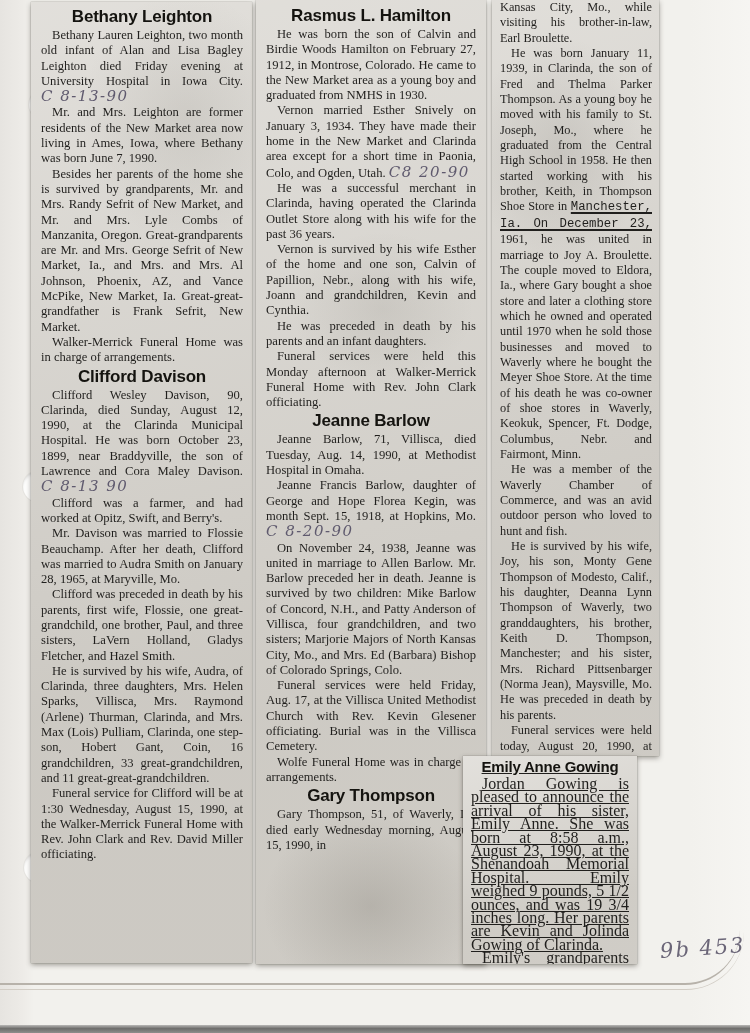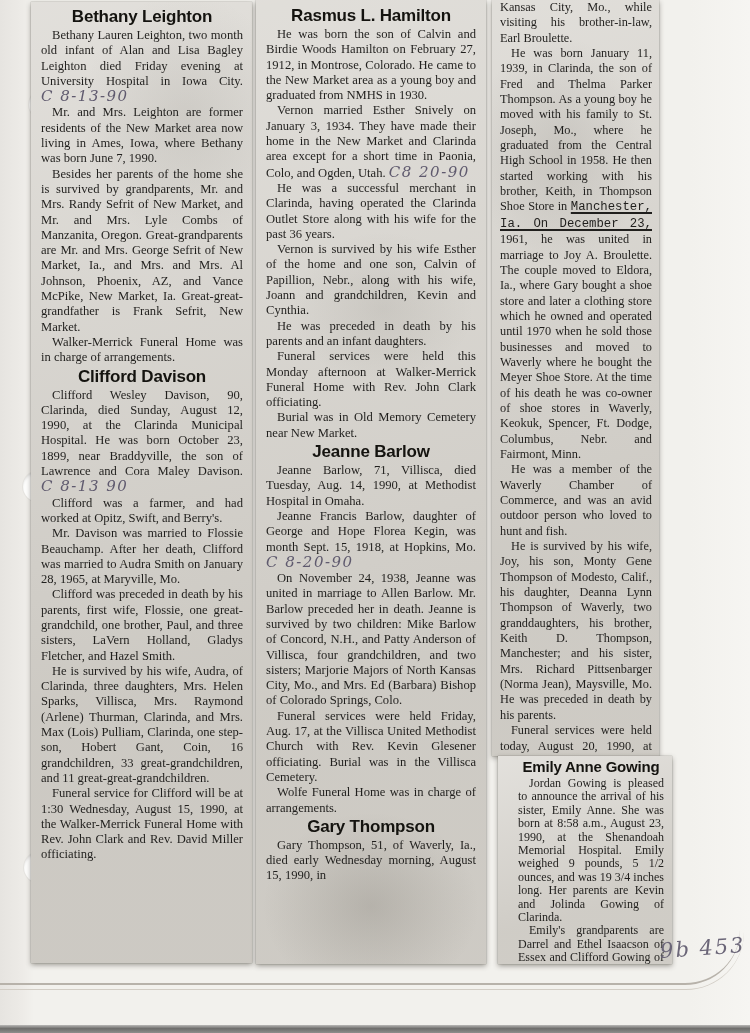--- a/index.html
+++ b/index.html
@@ -24,33 +24,33 @@
   .clip1{left:31px;top:2px;width:221px;height:961px;padding:4px 9px 6px 10px;
     background-image:radial-gradient(ellipse 150px 180px at 70% 12%, rgba(95,90,80,0.12), transparent 70%),
                      linear-gradient(165deg, rgba(255,255,255,0.25), rgba(70,65,55,0.08) 70%);}
   .clip2{left:256px;top:0px;width:230px;height:964px;padding:5px 10px 6px 10px;
     background-image:radial-gradient(ellipse 150px 130px at 50% 94%, rgba(85,80,70,0.20), transparent 72%),
                      radial-gradient(ellipse 130px 110px at 55% 32%, rgba(85,80,70,0.10), transparent 70%),
                      linear-gradient(165deg, rgba(255,255,255,0.22), rgba(70,65,55,0.07) 70%);}
   .clip3a{left:492px;top:0px;width:167px;height:756px;padding:0 7px 4px 8px;
     background-image:radial-gradient(ellipse 120px 160px at 40% 20%, rgba(85,80,70,0.14), transparent 72%),
                      linear-gradient(165deg, rgba(255,255,255,0.22), rgba(70,65,55,0.07) 70%);}
-  .clip3b{left:498px;top:756px;width:174px;height:208px;padding:2px 8px 3px 20px;
-    background-image:linear-gradient(165deg, rgba(255,255,255,0.28), rgba(70,65,55,0.06) 70%);}
+  .clip3b{left:463px;top:756px;width:174px;height:208px;padding:2px 8px 3px 8px;
+    background-image:linear-gradient(165deg, rgba(255,255,255,0.28), rgba(70,65,55,0.06) 70%);text-decoration:underline;}
   .clip{overflow:hidden;}
   .headline{
     font-family:"Liberation Sans", sans-serif;font-weight:700;
     font-size:17px;line-height:19px;text-align:center;
     margin:1px 0 2px 0;color:#14130f;letter-spacing:-0.2px;
   }
   .clip3b .headline{font-size:15px;line-height:18px;margin:0 0 1px 0;}
   .para{margin:0;text-align:justify;text-indent:11px;}
   .clip1 .para, .clip2 .para{font-size:12.6px;line-height:15.3px;}
   .clip3a .para{font-size:12.3px;line-height:15.35px;}
-  .clip3b .para{font-size:12px;line-height:13.4px;}
+  .clip3b .para{font-size:16px;line-height:13.4px;}
   .para.cont{text-indent:0;}
   .hand{
     font-family:"DejaVu Serif", serif;font-style:italic;
     color:#5f5a6e;letter-spacing:1.5px;font-size:15px;white-space:nowrap;
   }
   .u{text-decoration:underline;text-decoration-thickness:1.5px;text-underline-offset:2px;font-family:Liberation Mono, monospace;}
   .code{
     position:absolute;left:660px;top:936px;
     font-family:"DejaVu Serif", serif;font-style:italic;
     font-size:21px;color:#6b6678;letter-spacing:2px;transform:rotate(-4deg);
@@ -91,21 +91,20 @@
       <p class="para"><span>Funeral service for Clifford will be at 1:30 Wednesday, August 15, 1990, at the Walker-Merrick Funeral Home with Rev. John Clark and Rev. David Miller officiating.</span></p>
     </div>
   <div class="clip clip2">
       <h2 class="headline">Rasmus L. Hamilton</h2>
       <p class="para"><span>He was born the son of Calvin and Birdie Woods Hamilton on February 27, 1912, in Montrose, Colorado. He came to the New Market area as a young boy and graduated from NMHS in 1930.</span></p>
       <p class="para"><span>Vernon married Esther Snively on January 3, 1934. They have made their home in the New Market and Clarinda area except for a short time in Paonia, Colo, and Ogden, Utah.</span> <span class="hand">C8 20-90</span></p>
       <p class="para"><span>He was a successful merchant in Clarinda, having operated the Clarinda Outlet Store along with his wife for the past 36 years.</span></p>
       <p class="para"><span>Vernon is survived by his wife Esther of the home and one son, Calvin of Papillion, Nebr., along with his wife, Joann and grandchildren, Kevin and Cynthia.</span></p>
       <p class="para"><span>He was preceded in death by his parents and an infant daughters.</span></p>
       <p class="para"><span>Funeral services were held this Monday afternoon at Walker-Merrick Funeral Home with Rev. John Clark officiating.</span></p>
-      <p class="para"><span>Burial was in Old Memory Cemetery near New Market.</span></p>
       <h2 class="headline">Jeanne Barlow</h2>
       <p class="para"><span>Jeanne Barlow, 71, Villisca, died Tuesday, Aug. 14, 1990, at Methodist Hospital in Omaha.</span></p>
       <p class="para"><span>Jeanne Francis Barlow, daughter of George and Hope Florea Kegin, was month Sept. 15, 1918, at Hopkins, Mo.</span> <span class="hand">C 8-20-90</span></p>
       <p class="para"><span>On November 24, 1938, Jeanne was united in marriage to Allen Barlow. Mr. Barlow preceded her in death. Jeanne is survived by two children: Mike Barlow of Concord, N.H., and Patty Anderson of Villisca, four grandchildren, and two sisters; Marjorie Majors of North Kansas City, Mo., and Mrs. Ed (Barbara) Bishop of Colorado Springs, Colo.</span></p>
       <p class="para"><span>Funeral services were held Friday, Aug. 17, at the Villisca United Methodist Church with Rev. Kevin Glesener officiating. Burial was in the Villisca Cemetery.</span></p>
       <p class="para"><span>Wolfe Funeral Home was in charge of arrangements.</span></p>
       <h2 class="headline">Gary Thompson</h2>
       <p class="para"><span>Gary Thompson, 51, of Waverly, Ia., died early Wednesday morning, August 15, 1990, in</span></p>
     </div>
   <div class="clip clip3a">

